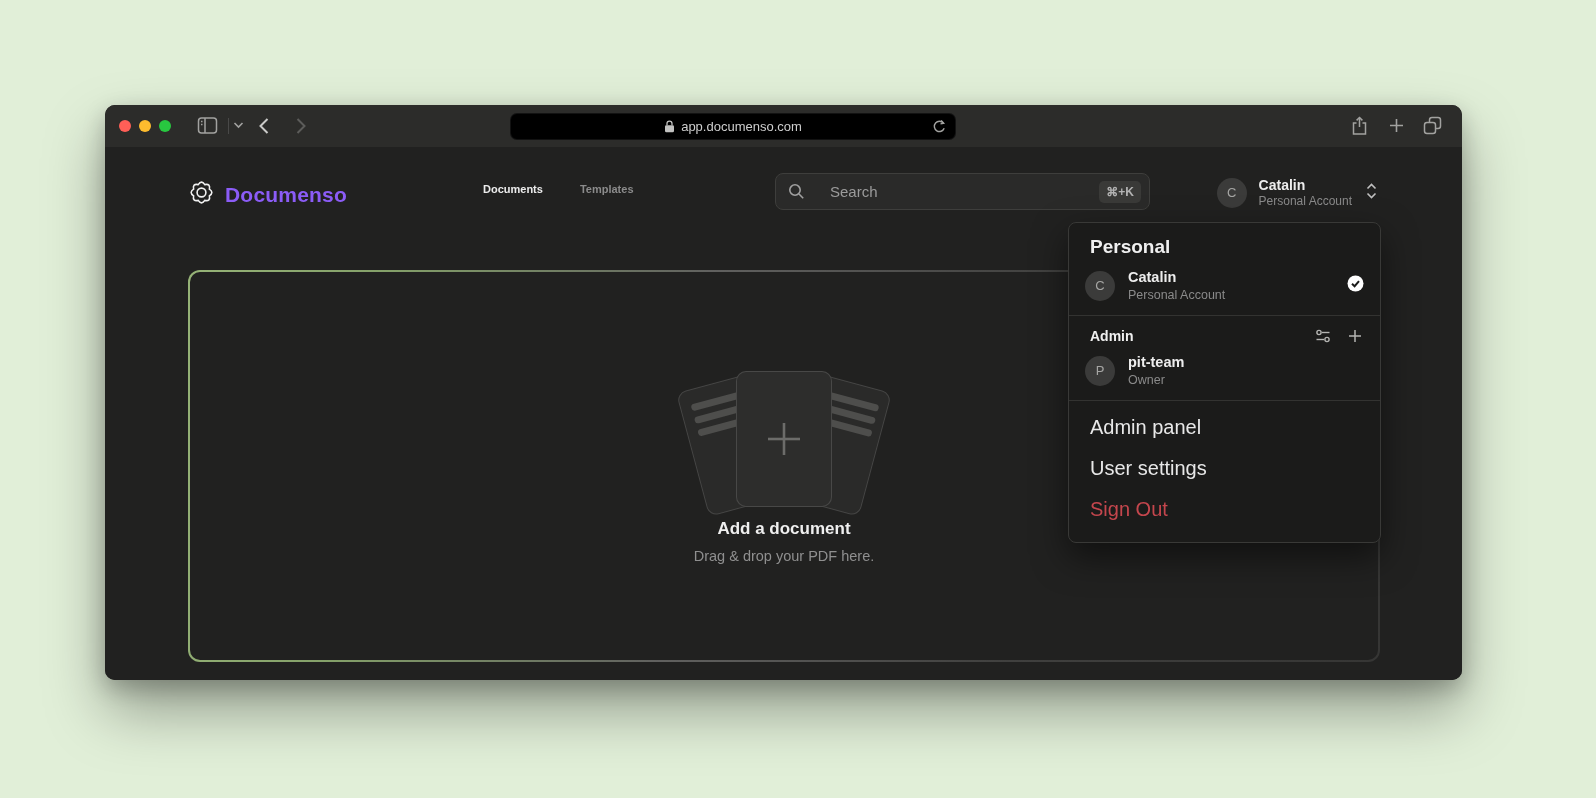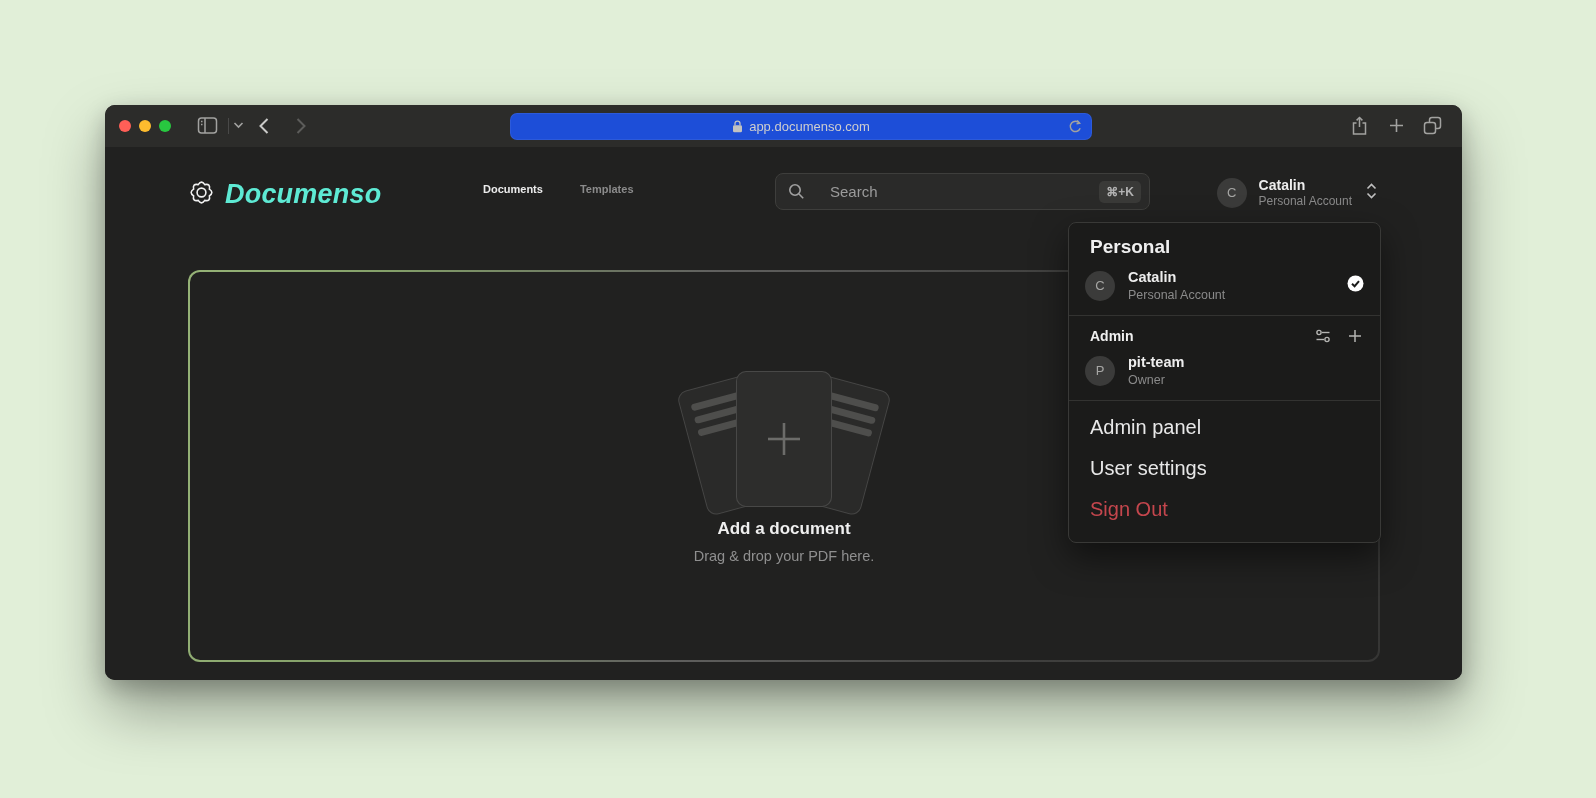--- a/index.html
+++ b/index.html
@@ -22,33 +22,33 @@
     position: absolute; top: 0; left: 0; right: 0; height: 42px;
     background: #2c2c2a;
   }
   .traffic-lights { position: absolute; left: 14px; top: 15px; display: flex; gap: 8px; }
   .tl { width: 12px; height: 12px; border-radius: 50%; }
   .chrome .icn { position: absolute; color: #a2a2a0; display: flex; align-items: center; justify-content: center; }
   .chrome .icn.dim { color: #5c5c5a; }
   .chrome .icn svg { display: block; }
   .tb-sep { position: absolute; left: 123px; top: 13px; width: 1px; height: 16px; background: rgba(255,255,255,.14); }
   .urlbar {
-    position: absolute; left: 405px; top: 8px; width: 582px; height: 27px;
-    background: #1d4ed8; border: 1px solid rgba(255,255,255,.07);
+    position: absolute; left: 405px; top: 8px; width: 446px; height: 27px;
+    background: #000000; border: 1px solid rgba(255,255,255,.07);
     border-radius: 7px; display: flex; align-items: center; justify-content: center;
   }
   .urlbar .url-center { display: flex; align-items: center; gap: 6px; }
   .urlbar .url-text { color: #cecece; font-size: 13px; }
   .reload { position: absolute; right: 8px; top: 5px; color: #a8a8a6; }
   
   .page { position: absolute; top: 42px; left: 0; right: 0; bottom: 0; background: #212120; }
   .app-header { position: absolute; left: 83px; top: 22px; right: 82px; height: 46px; }
   .brand { position: absolute; left: 0; top: 10px; display: flex; align-items: center; gap: 10px; }
   .brand-logo { color: #f0f0f0; }
-  .brand-name { color: #5eead4; font-size: 27px; font-weight: 800; letter-spacing: .2px; font-style: italic; }
+  .brand-name { color: #8b5cf6; font-size: 21px; font-weight: 800; letter-spacing: .2px; }
   .main-nav { position: absolute; left: 295px; top: 14px; display: flex; gap: 37px; }
   .nav-link { font-size: 11px; font-weight: 600; cursor: pointer; }
   .nav-link.active { color: #ececec; }
   .nav-link.muted { color: #8b8b8b; }
   .searchbar {
     position: absolute; left: 587px; top: 4px; width: 375px; height: 37px;
     background: #2a2a29; border: 1px solid #3e3e3c; border-radius: 8px;
     display: flex; align-items: center; padding: 0 8px 0 12px;
   }
   .searchbar svg { color: #a0a0a0; flex: none; }

